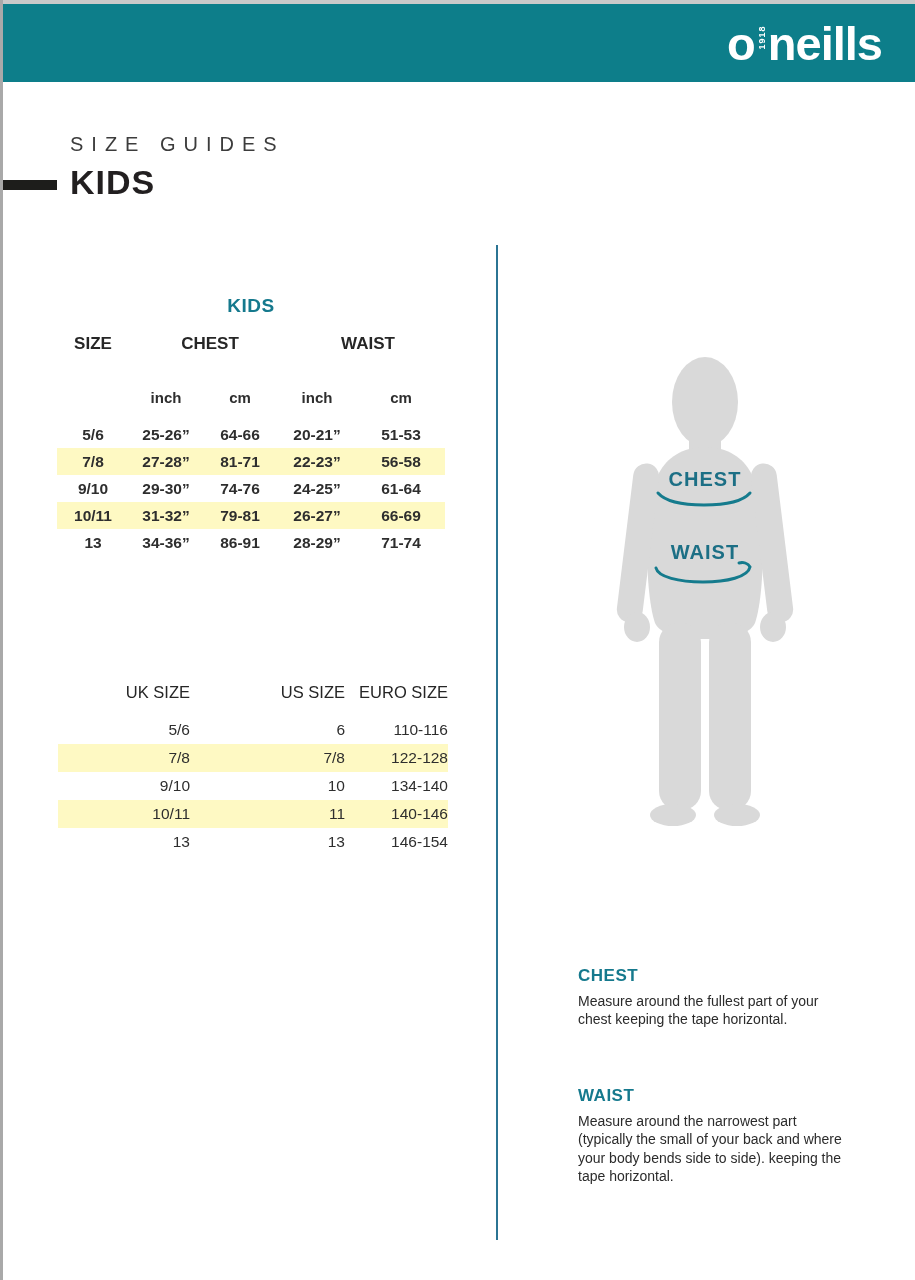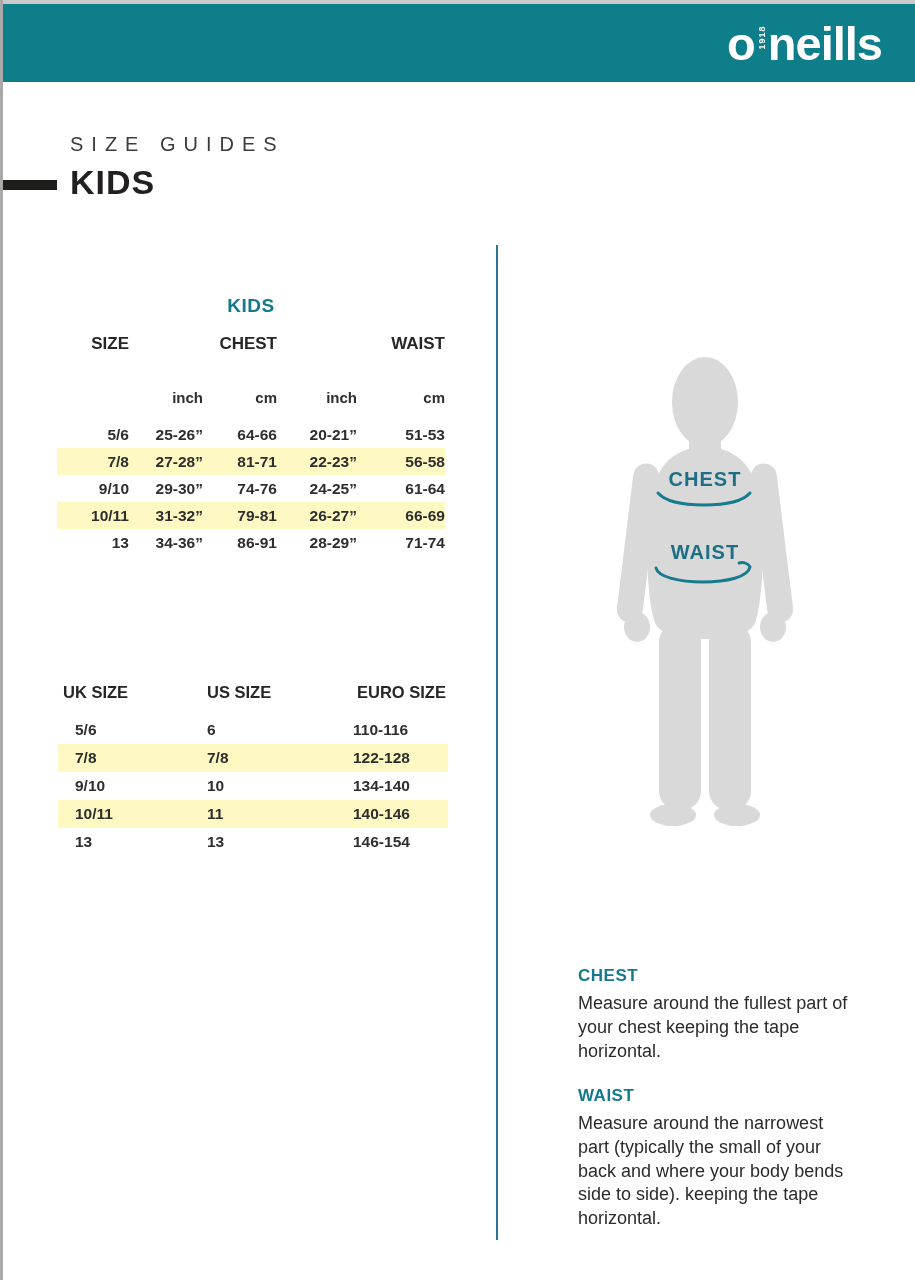--- a/index.html
+++ b/index.html
@@ -28,34 +28,34 @@
   .title-dash{position:absolute;left:3px;top:180px;width:54px;height:10px;background:#1d1d1b;}
   .page-title{position:absolute;left:70px;top:163px;font-size:34px;font-weight:bold;color:#221f20;letter-spacing:1px;}
 
   
   .divider{position:absolute;left:496px;top:245px;width:2px;height:995px;background:#2b7493;}
 
   
   .t1{position:absolute;left:57px;top:295px;width:388px;}
   .t-title{font-size:19px;font-weight:bold;color:#15798d;text-align:center;letter-spacing:0.5px;}
   .t1 .grid-row{display:grid;grid-template-columns:72px 74px 74px 80px 88px;align-items:center;}
-  .t1 .cell{text-align:right;font-weight:bold;font-size:15.5px;color:#2e2e2e;}
+  .t1 .cell{text-align:center;font-weight:bold;font-size:15.5px;color:#2e2e2e;}
   .t1 .group-row{margin-top:16px;height:22px;}
   .t1 .group-row .cell{font-size:17px;color:#262626;}
   .t1 .span2{grid-column:span 2;padding-left:14px;}
   .t1 .unit-row{margin-top:32px;height:20px;}
   .t1 .unit-row .cell{font-size:15px;}
   .t1 .data{margin-top:14px;}
   .t1 .data .grid-row{height:27px;}
   .striped{background:#fef9c3;}
 
   
   .t2{position:absolute;left:58px;top:655px;width:390px;}
   .t2 .grid-row{display:grid;grid-template-columns:132px 155px 103px;align-items:center;}
-  .t2 .cell{text-align:left;font-weight:bold;font-size:15.5px;color:#2e2e2e;}
+  .t2 .cell{text-align:right;font-weight:normal;font-size:15.5px;color:#2e2e2e;}
   .t2 .head-row{margin-top:26px;height:22px;}
   .t2 .head-row .cell{font-size:16.5px;color:#262626;}
   .t2 .head-row .c1{padding-left:5px;}
   .t2 .head-row .c2{padding-left:17px;}
   .t2 .head-row .c3{padding-left:12px;}
   .t2 .data{margin-top:13px;}
   .t2 .data .grid-row{height:28px;}
   .t2 .data .c1{padding-left:17px;}
   .t2 .data .c2{padding-left:17px;}
   .t2 .data .c3{padding-left:8px;}
@@ -68,21 +68,21 @@
     font-size:20px;font-weight:bold;color:#1c6f85;letter-spacing:1px;
   }
   .fig-label.chest{top:113px;}
   .fig-label.waist{top:186px;}
 
   
   .instr{position:absolute;left:578px;width:272px;}
   .instr.chest{top:966px;}
   .instr.waist{top:1086px;}
   .instr h3{margin:0 0 6px 0;font-size:17px;font-weight:bold;color:#15798d;letter-spacing:0.5px;}
-  .instr p{margin:0;font-size:18px;line-height:1.32;color:#2b2b2b;}
+  .instr p{margin:0;font-size:14px;line-height:1.32;color:#2b2b2b;}
 </style>
 </head>
 <body>
 
 <div class="page">
 
   <div class="edge-top"></div>
   <div class="edge-left"></div>
 
   <div class="header">

